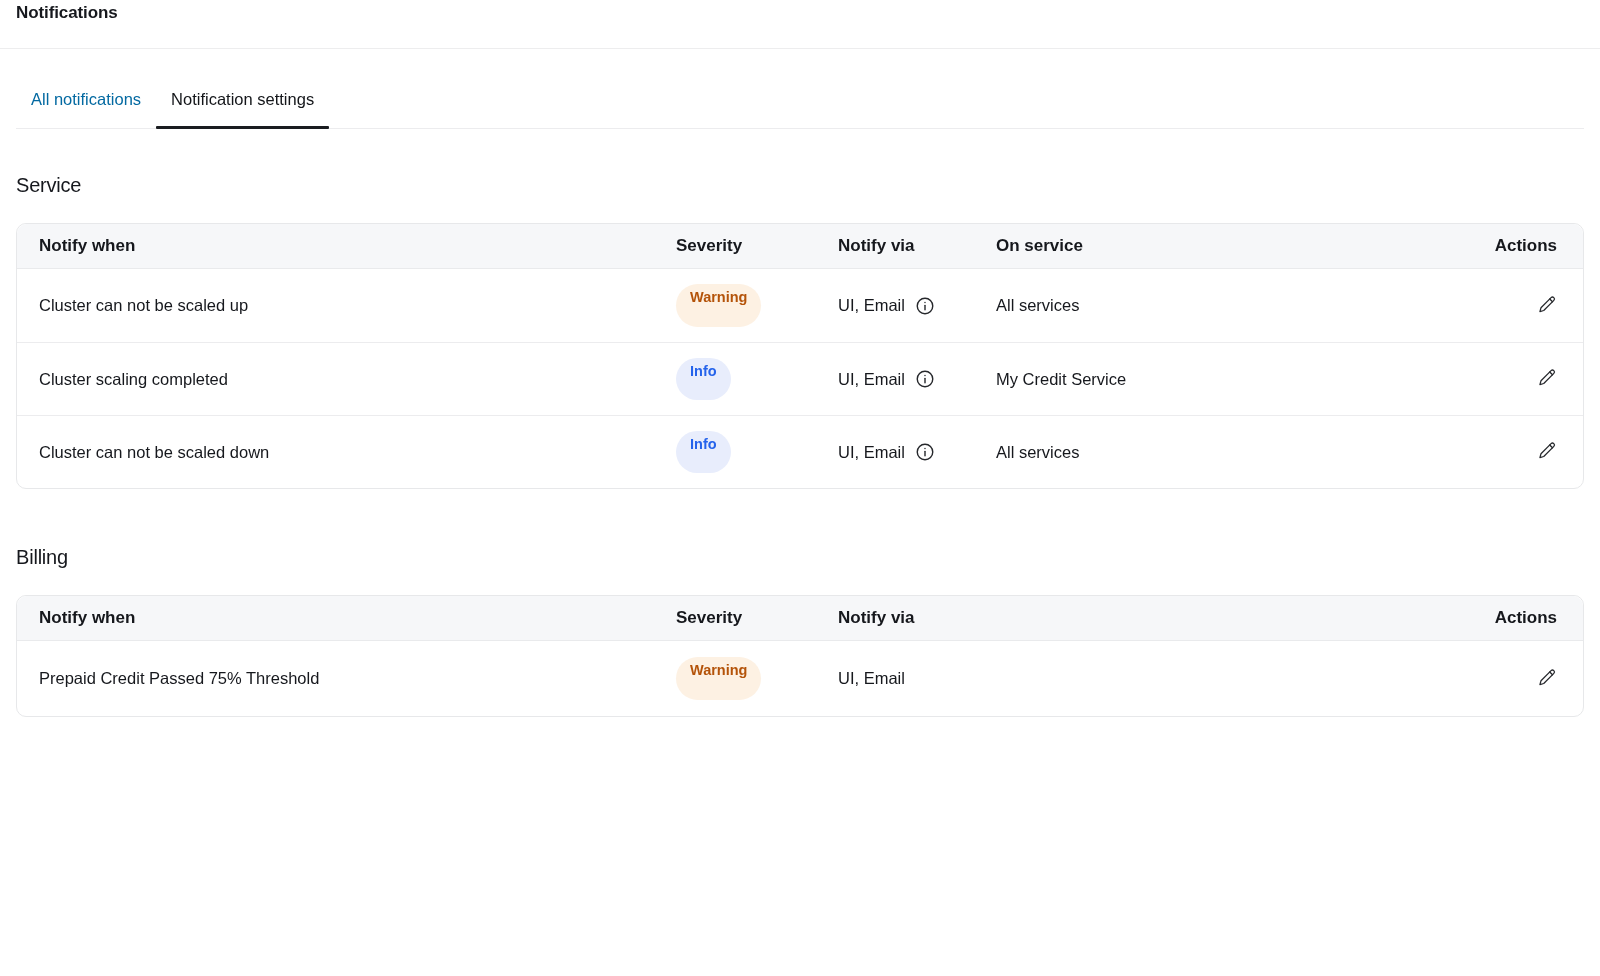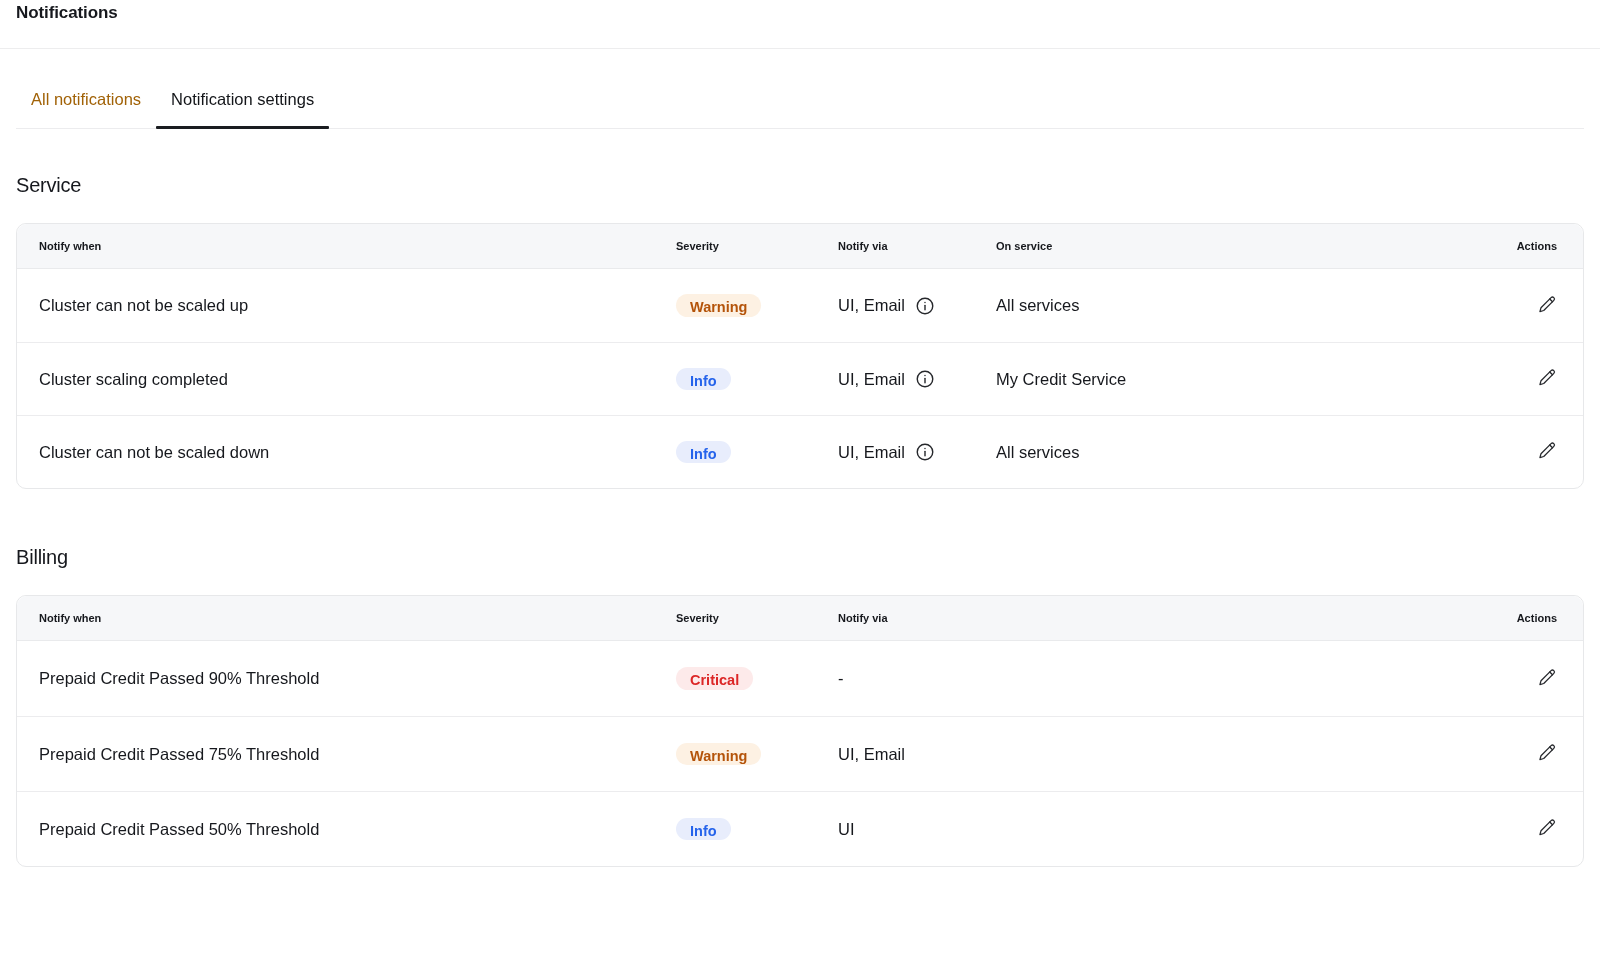--- a/index.html
+++ b/index.html
@@ -30,21 +30,21 @@
   
   .tabs {
     display: flex;
     margin: 41px 16px 0;
     border-bottom: 1px solid #ececee;
   }
   .tab {
     position: relative;
     padding: 0 15px 19px;
     font-size: 16.5px;
-    color: #a16207;
+    color: #0369a1;
     cursor: pointer;
     white-space: nowrap;
   }
   .tab.active {
     color: #14161a;
     font-weight: 500;
   }
   .tab.active::after {
     content: "";
     position: absolute;
@@ -69,21 +69,21 @@
   table.data-table {
     width: calc(100% - 32px);
     margin: 26px 16px 0;
     border: 1px solid #e7e8ea;
     border-radius: 10px;
     border-spacing: 0;
     table-layout: fixed;
   }
   .data-table thead th {
     background: #f6f7f9;
-    font-size: 11px;
+    font-size: 17px;
     font-weight: 600;
     color: #16181d;
     text-align: left;
     height: 45px;
     padding: 0 0 0 22px;
     border-bottom: 1px solid #e9eaec;
   }
   .data-table thead th:first-child { border-top-left-radius: 10px; }
   .data-table thead th:last-child {
     border-top-right-radius: 10px;
@@ -98,21 +98,21 @@
   }
   .data-table.billing tbody td { height: 75px; }
   .data-table tbody tr + tr td { border-top: 1px solid #ececee; }
   .data-table tbody td:last-child { text-align: right; padding: 0 24px 0 0; }
   .data-table tbody tr:last-child td:first-child { border-bottom-left-radius: 10px; }
   .data-table tbody tr:last-child td:last-child { border-bottom-right-radius: 10px; }
 
   
   .badge {
     display: inline-block;
-    padding: 6px 14px 2px;
+    padding: 6px 14px 22px;
     border-radius: 999px;
     font-size: 14.5px;
     font-weight: 600;
     line-height: 1;
   }
 
   
   .via-wrap { display: inline-flex; align-items: center; gap: 10px; }
   .info-icon {
     display: inline-flex;
@@ -243,48 +243,26 @@
     <thead>
       <tr>
         <th>Notify when</th>
         <th>Severity</th>
         <th>Notify via</th>
         <th>Actions</th>
       </tr>
     </thead>
     <tbody>
       <tr>
-        <td>Prepaid Credit Passed 90% Threshold</td>
-        <td><span class="badge" style="background: rgb(253, 234, 234); color: rgb(220, 38, 38);">Critical</span></td>
-        <td>-</td>
-        <td><button class="icon-btn">
-            <svg viewBox="0 0 24 24" fill="none" stroke="currentColor" stroke-width="1.5" stroke-linecap="round" stroke-linejoin="round">
-              <path d="M16.9 3.2a2.33 2.33 0 0 1 3.3 3.3L8.1 18.6l-4.6 1.3 1.3-4.6L16.9 3.2z"></path>
-              <path d="M15.3 4.8l3.3 3.3"></path>
-            </svg>
-          </button></td>
-      </tr>
-      <tr>
         <td>Prepaid Credit Passed 75% Threshold</td>
         <td><span class="badge" style="background: rgb(253, 241, 227); color: rgb(180, 83, 9);">Warning</span></td>
         <td>UI, Email</td>
         <td><button class="icon-btn">
             <svg viewBox="0 0 24 24" fill="none" stroke="currentColor" stroke-width="1.5" stroke-linecap="round" stroke-linejoin="round">
               <path d="M16.9 3.2a2.33 2.33 0 0 1 3.3 3.3L8.1 18.6l-4.6 1.3 1.3-4.6L16.9 3.2z"></path>
               <path d="M15.3 4.8l3.3 3.3"></path>
             </svg>
           </button></td>
       </tr>
-      <tr>
-        <td>Prepaid Credit Passed 50% Threshold</td>
-        <td><span class="badge" style="background: rgb(232, 237, 252); color: rgb(37, 99, 235);">Info</span></td>
-        <td>UI</td>
-        <td><button class="icon-btn">
-            <svg viewBox="0 0 24 24" fill="none" stroke="currentColor" stroke-width="1.5" stroke-linecap="round" stroke-linejoin="round">
-              <path d="M16.9 3.2a2.33 2.33 0 0 1 3.3 3.3L8.1 18.6l-4.6 1.3 1.3-4.6L16.9 3.2z"></path>
-              <path d="M15.3 4.8l3.3 3.3"></path>
-            </svg>
-          </button></td>
-      </tr>
     </tbody>
   </table>
 
 <div class="bottom-spacer"></div>
 
 </body></html>

